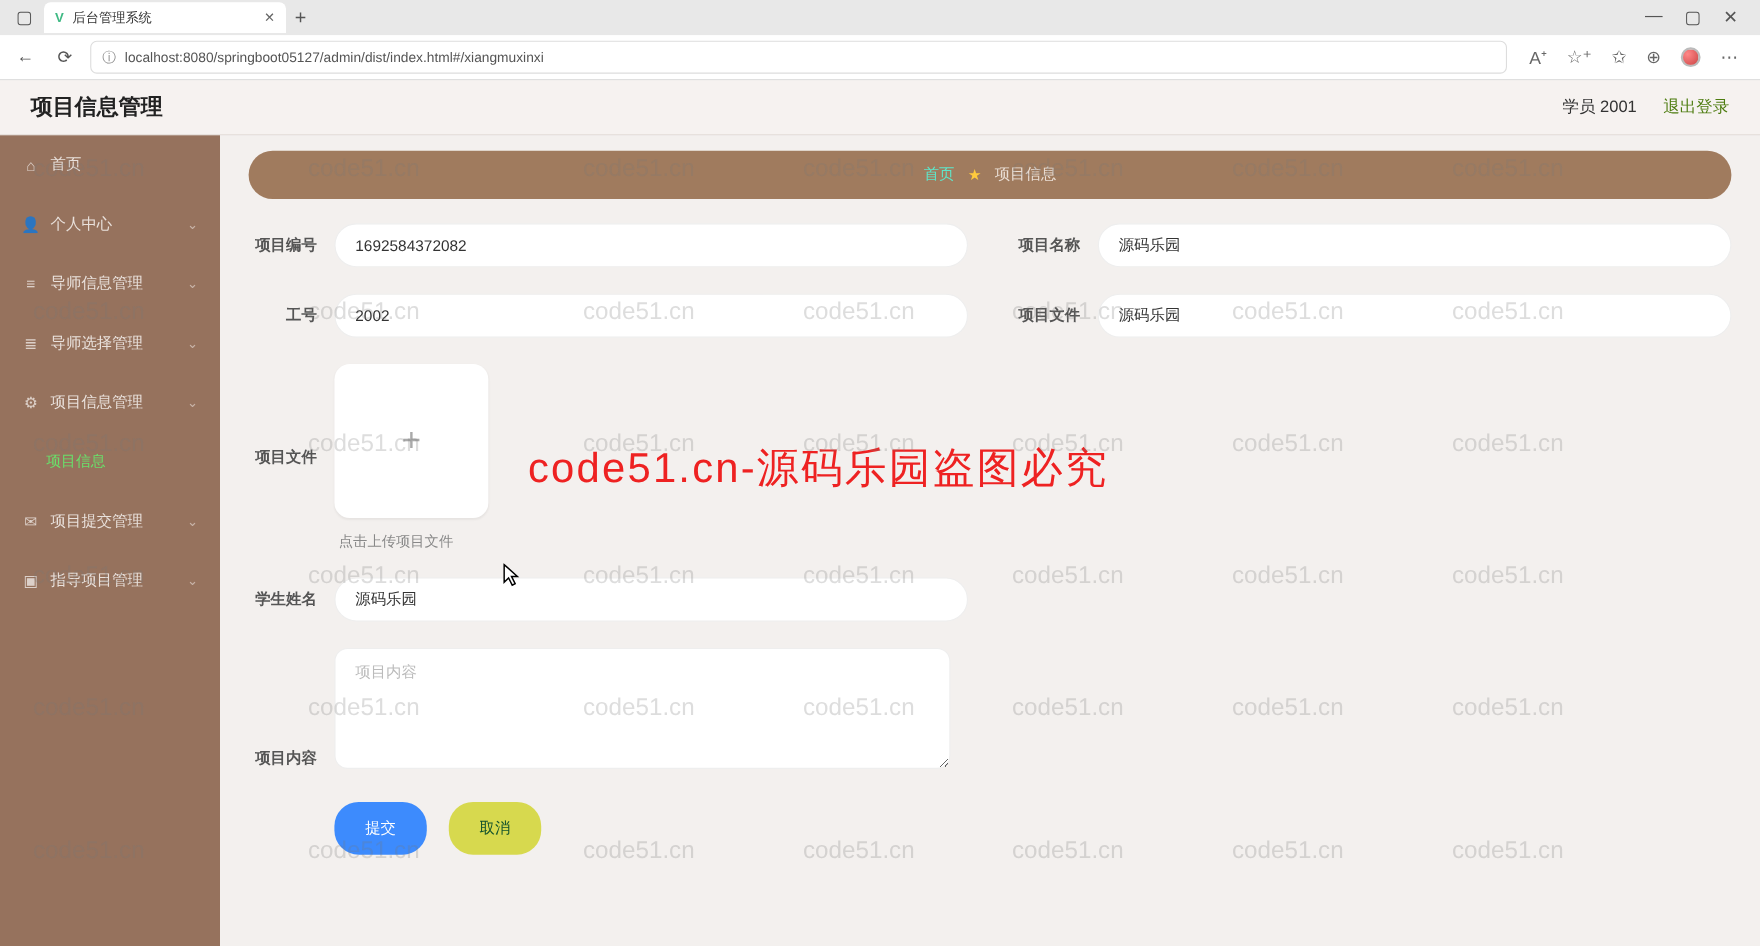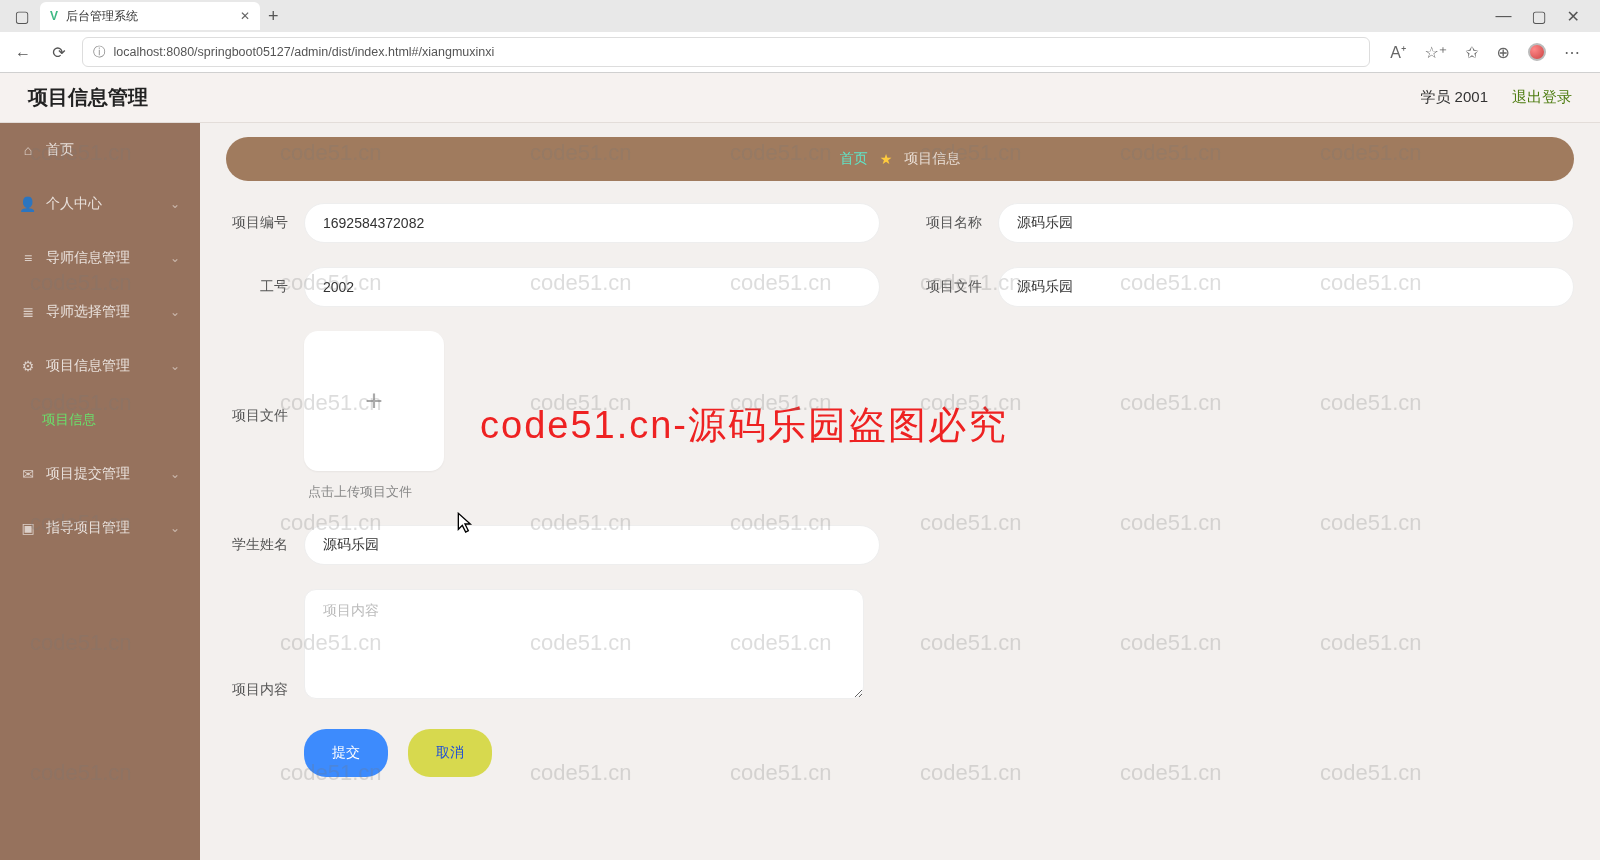--- a/index.html
+++ b/index.html
@@ -44,36 +44,36 @@
 .breadcrumb { background: #a07b5e; color: #fff; height: 44px; border-radius: 22px; display: flex; align-items: center; justify-content: center; gap: 12px; font-size: 14px; margin-bottom: 22px; }
 .breadcrumb .bc-home { color: #5fe6c9; cursor: pointer; }
 .breadcrumb .star { color: #ffcb3d; }
 .breadcrumb .bc-current { color: #eadfd6; }
 
 .form { display: flex; flex-direction: column; gap: 24px; }
 .form-row { display: flex; gap: 40px; }
 .form-col { display: flex; align-items: center; gap: 16px; }
 .form-col.half { flex: 1; }
 .form-col.full { width: 100%; align-items: flex-end; }
-.label { width: 62px; text-align: right; font-size: 14px; color: #555; flex-shrink: 0; }
+.label { width: 62px; text-align: right; font-size: 14px; color: #555; flex-shrink: 0; font-weight: bold; }
 .input { flex: 1; height: 40px; border: 1px solid #eee; border-radius: 22px; background: #fff; padding: 0 18px; font-size: 14px; color: #333; outline: none; }
 .input::placeholder { color: #bbb; }
 textarea.input { border-radius: 12px; height: 110px; padding: 12px 18px; resize: both; font-family: inherit; }
 .input-sm { width: 200px; flex: none; display: flex; align-items: center; gap: 8px; }
 .clock-icon { color: #bbb; font-size: 13px; }
 
 .upload-wrap { display: flex; flex-direction: column; gap: 12px; }
 .upload-box { width: 140px; height: 140px; background: #fff; border-radius: 14px; display: flex; align-items: center; justify-content: center; cursor: pointer; box-shadow: 0 1px 2px rgba(0,0,0,.05); }
 .upload-box .plus { font-size: 30px; color: #aaa; font-weight: 300; }
 .upload-hint { font-size: 13px; color: #888; padding-left: 4px; }
 
 .actions { display: flex; gap: 20px; margin-top: 6px; padding-left: 78px; }
 .btn { height: 48px; padding: 0 28px; border: none; border-radius: 22px; font-size: 14px; cursor: pointer; }
 .btn-primary { background: #3d8bfd; color: #fff; }
-.btn-cancel { background: #d7d94e; color: #1d4ed8; }
+.btn-cancel { background: #d7d94e; color: #14532d; }
 
 
 .wm-layer { position: absolute; inset: 0; pointer-events: none; z-index: 5; }
 .wm { position: absolute; color: rgba(120,120,120,.25); font-size: 22px; font-family: Arial; white-space: nowrap; text-align: right; }
 .wm-big { position: absolute; left: 480px; top: 400px; color: #e22; font-size: 38px; font-weight: 500; letter-spacing: 2px; }
 
 
 .cursor { position: absolute; left: 456px; top: 512px; z-index: 10; pointer-events: none; }
 .cursor svg { width: 18px; height: 24px; }
 </style>

